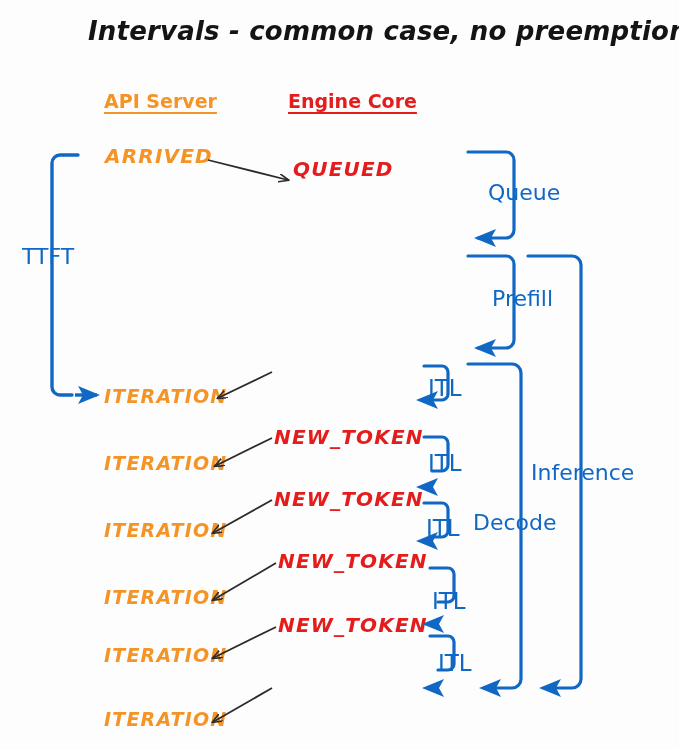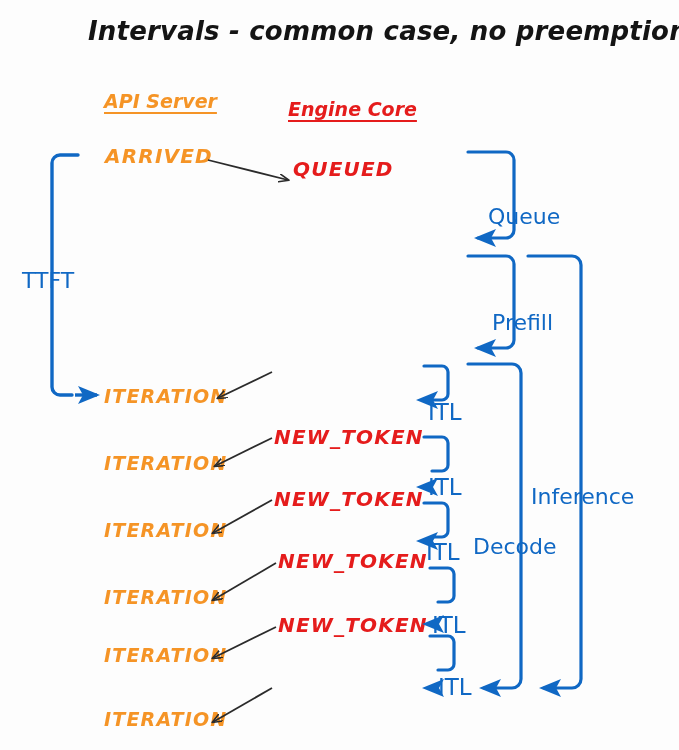--- a/index.html
+++ b/index.html
@@ -18,21 +18,20 @@
     font-size:26px;
     color:#141414;
     font-family:"DejaVu Sans",sans-serif;
     font-style:italic;
     font-weight:bold;
     letter-spacing:0.2px;
   }
 
   .col-head{
     font-size:19px;
-    font-style:italic;
     font-weight:bold;
     text-decoration:underline;
     text-underline-offset:4px;
     text-decoration-thickness:2px;
   }
   .c-orange{color:#f59426;}
   .c-red{color:#e51c1c;}
 
   .state{
     font-size:20px;
@@ -41,39 +40,38 @@
     letter-spacing:1.2px;
   }
   .state.small{font-size:19px;}
 
   .blabel{
     color:#1068c4;
     font-size:22px;
     font-style:normal;
     font-weight:normal;
     font-family:"DejaVu Sans",sans-serif;
-    margin-top:24px;
   }
   .blabel.sm{font-size:23px;}
 
   svg.overlay{
     position:absolute;left:0;top:0;width:679px;height:750px;
     pointer-events:none;
   }
 </style>
 </head>
 <body style="background: rgb(253, 253, 253);">
 
 <div id="stage">
 
   <div class="abs" id="title">Intervals - common case, no preemptions</div>
 
   <div class="abs col-head c-orange" style="left:104px;top:90px;">API Server</div>
 
-  <div class="abs col-head c-red" style="left:288px;top:90px;margin-top:8px;">Engine Core</div>
+  <div class="abs col-head c-red" style="left:288px;top:90px;">Engine Core</div>
 
   <div class="abs state c-orange" style="left:105px;top:144px;">ARRIVED</div>
 
   <div class="abs state c-red" style="left:293px;top:157px;">QUEUED</div>
 
 
   <div class="abs state small c-orange" style="left:104px;top:385px;">ITERATION</div>
   <div class="abs blabel sm" style="left:428px;top:375px;">ITL</div>
 
   <div class="abs state c-red" style="left:274px;top:425px;">NEW_TOKEN</div>

